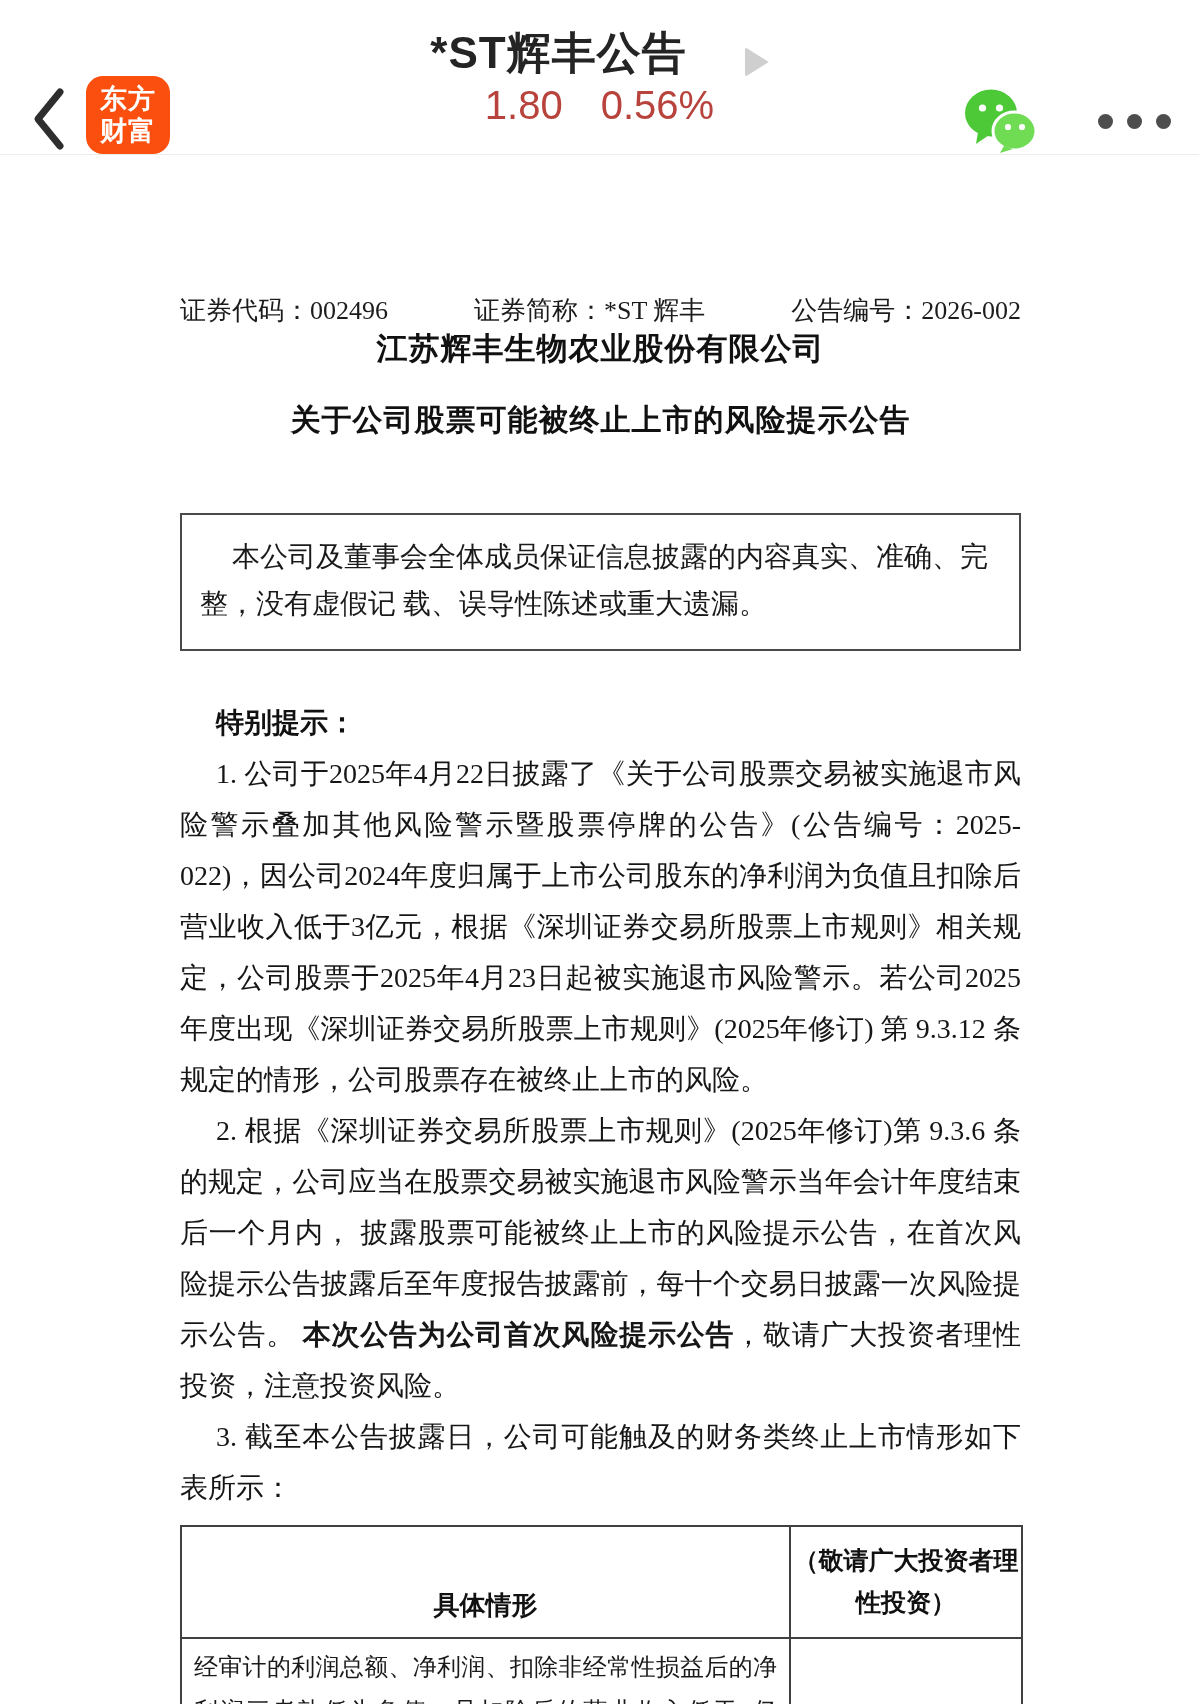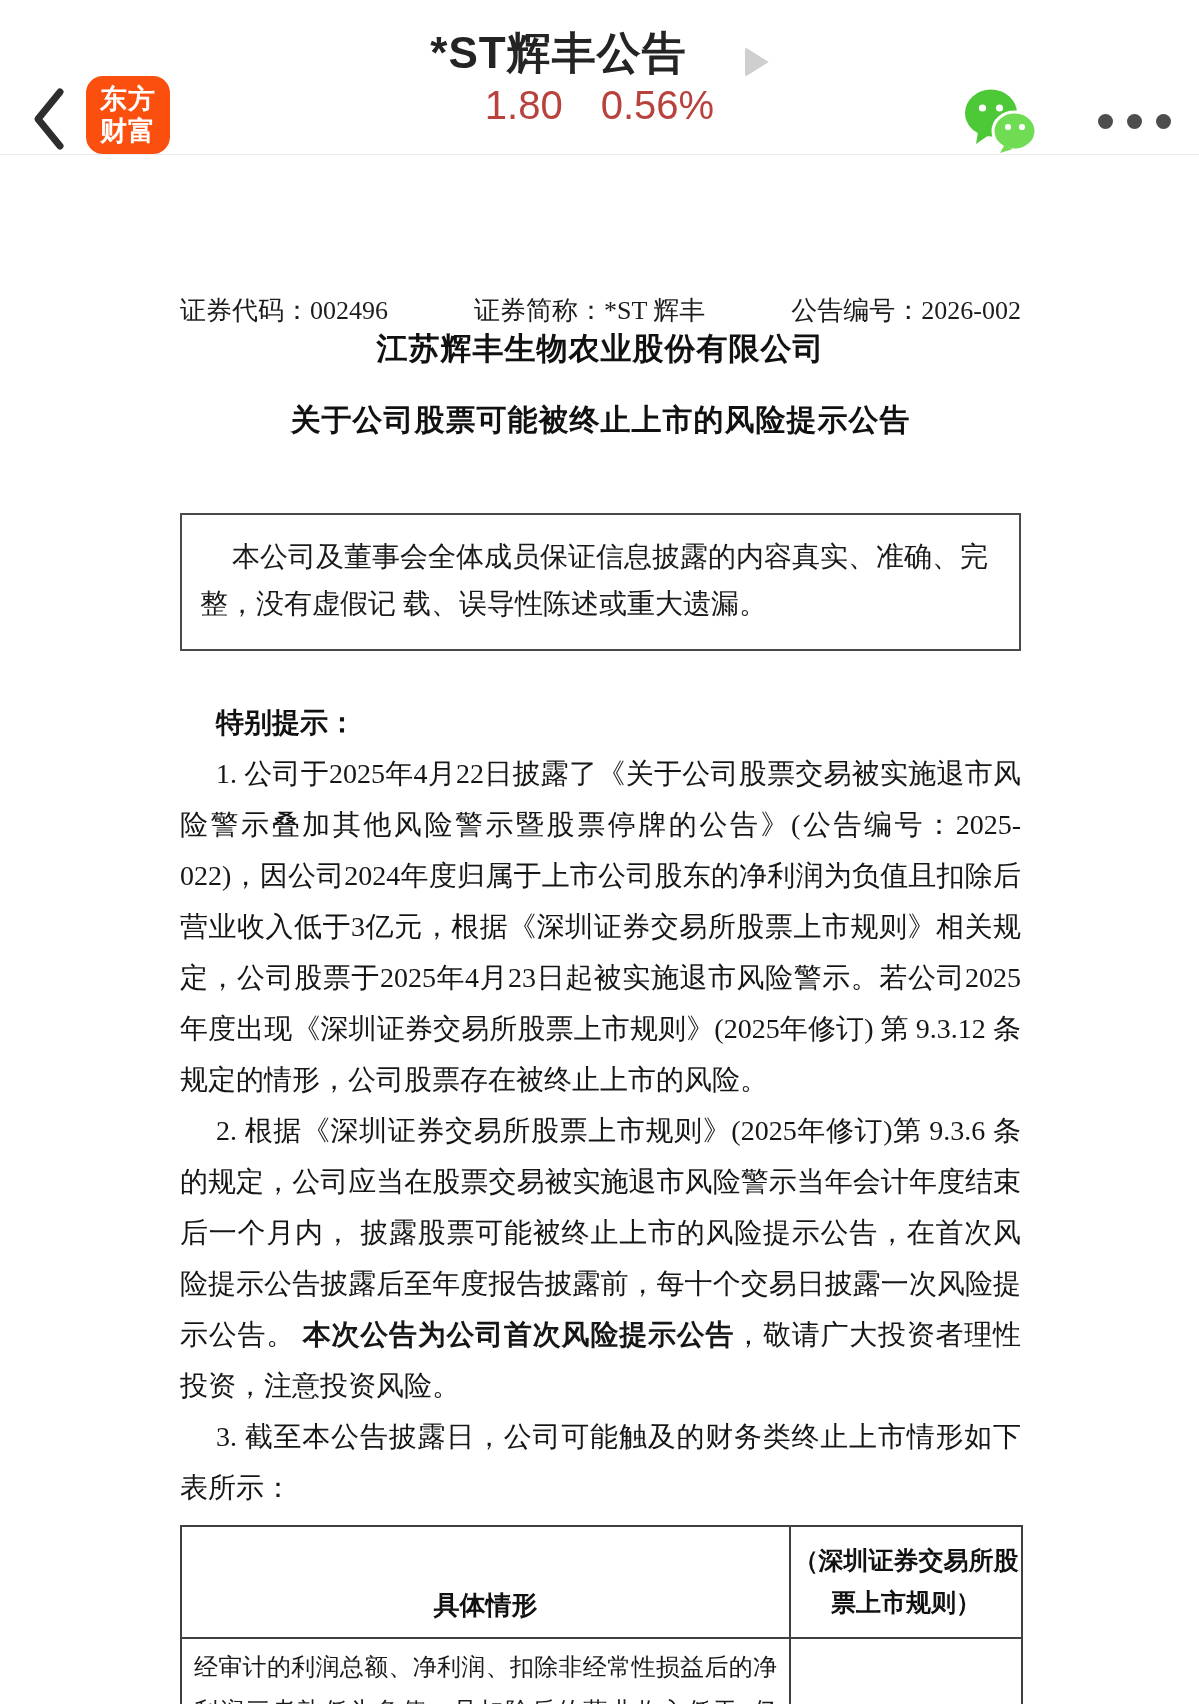--- a/index.html
+++ b/index.html
@@ -144,21 +144,21 @@
     <p class="para"><span>3. 截至本公告披露日，公司可能触及的财务类终止上市情形如下表所示：</span><b class="emph"></b><span></span></p>
 
     <table class="doc-table">
       <colgroup>
           <col class="c1">
           <col class="c2">
         </colgroup>
       <tbody>
           <tr>
         <th class="th-situation">具体情形</th>
-        <th class="th-check">（深圳证券交易所股票上市规则）</th>
+        <th class="th-check">（敬请广大投资者理性投资）</th>
       </tr>
       <tr class="row-1">
         <td class="td-situation">经审计的利润总额、净利润、扣除非经常性损益后的净利润三者孰低为负值，且扣除后的营业收入低于3亿元。</td>
         <td class="td-check">√</td>
       </tr>
 
     </tbody>
       </table>
 
   </main>

